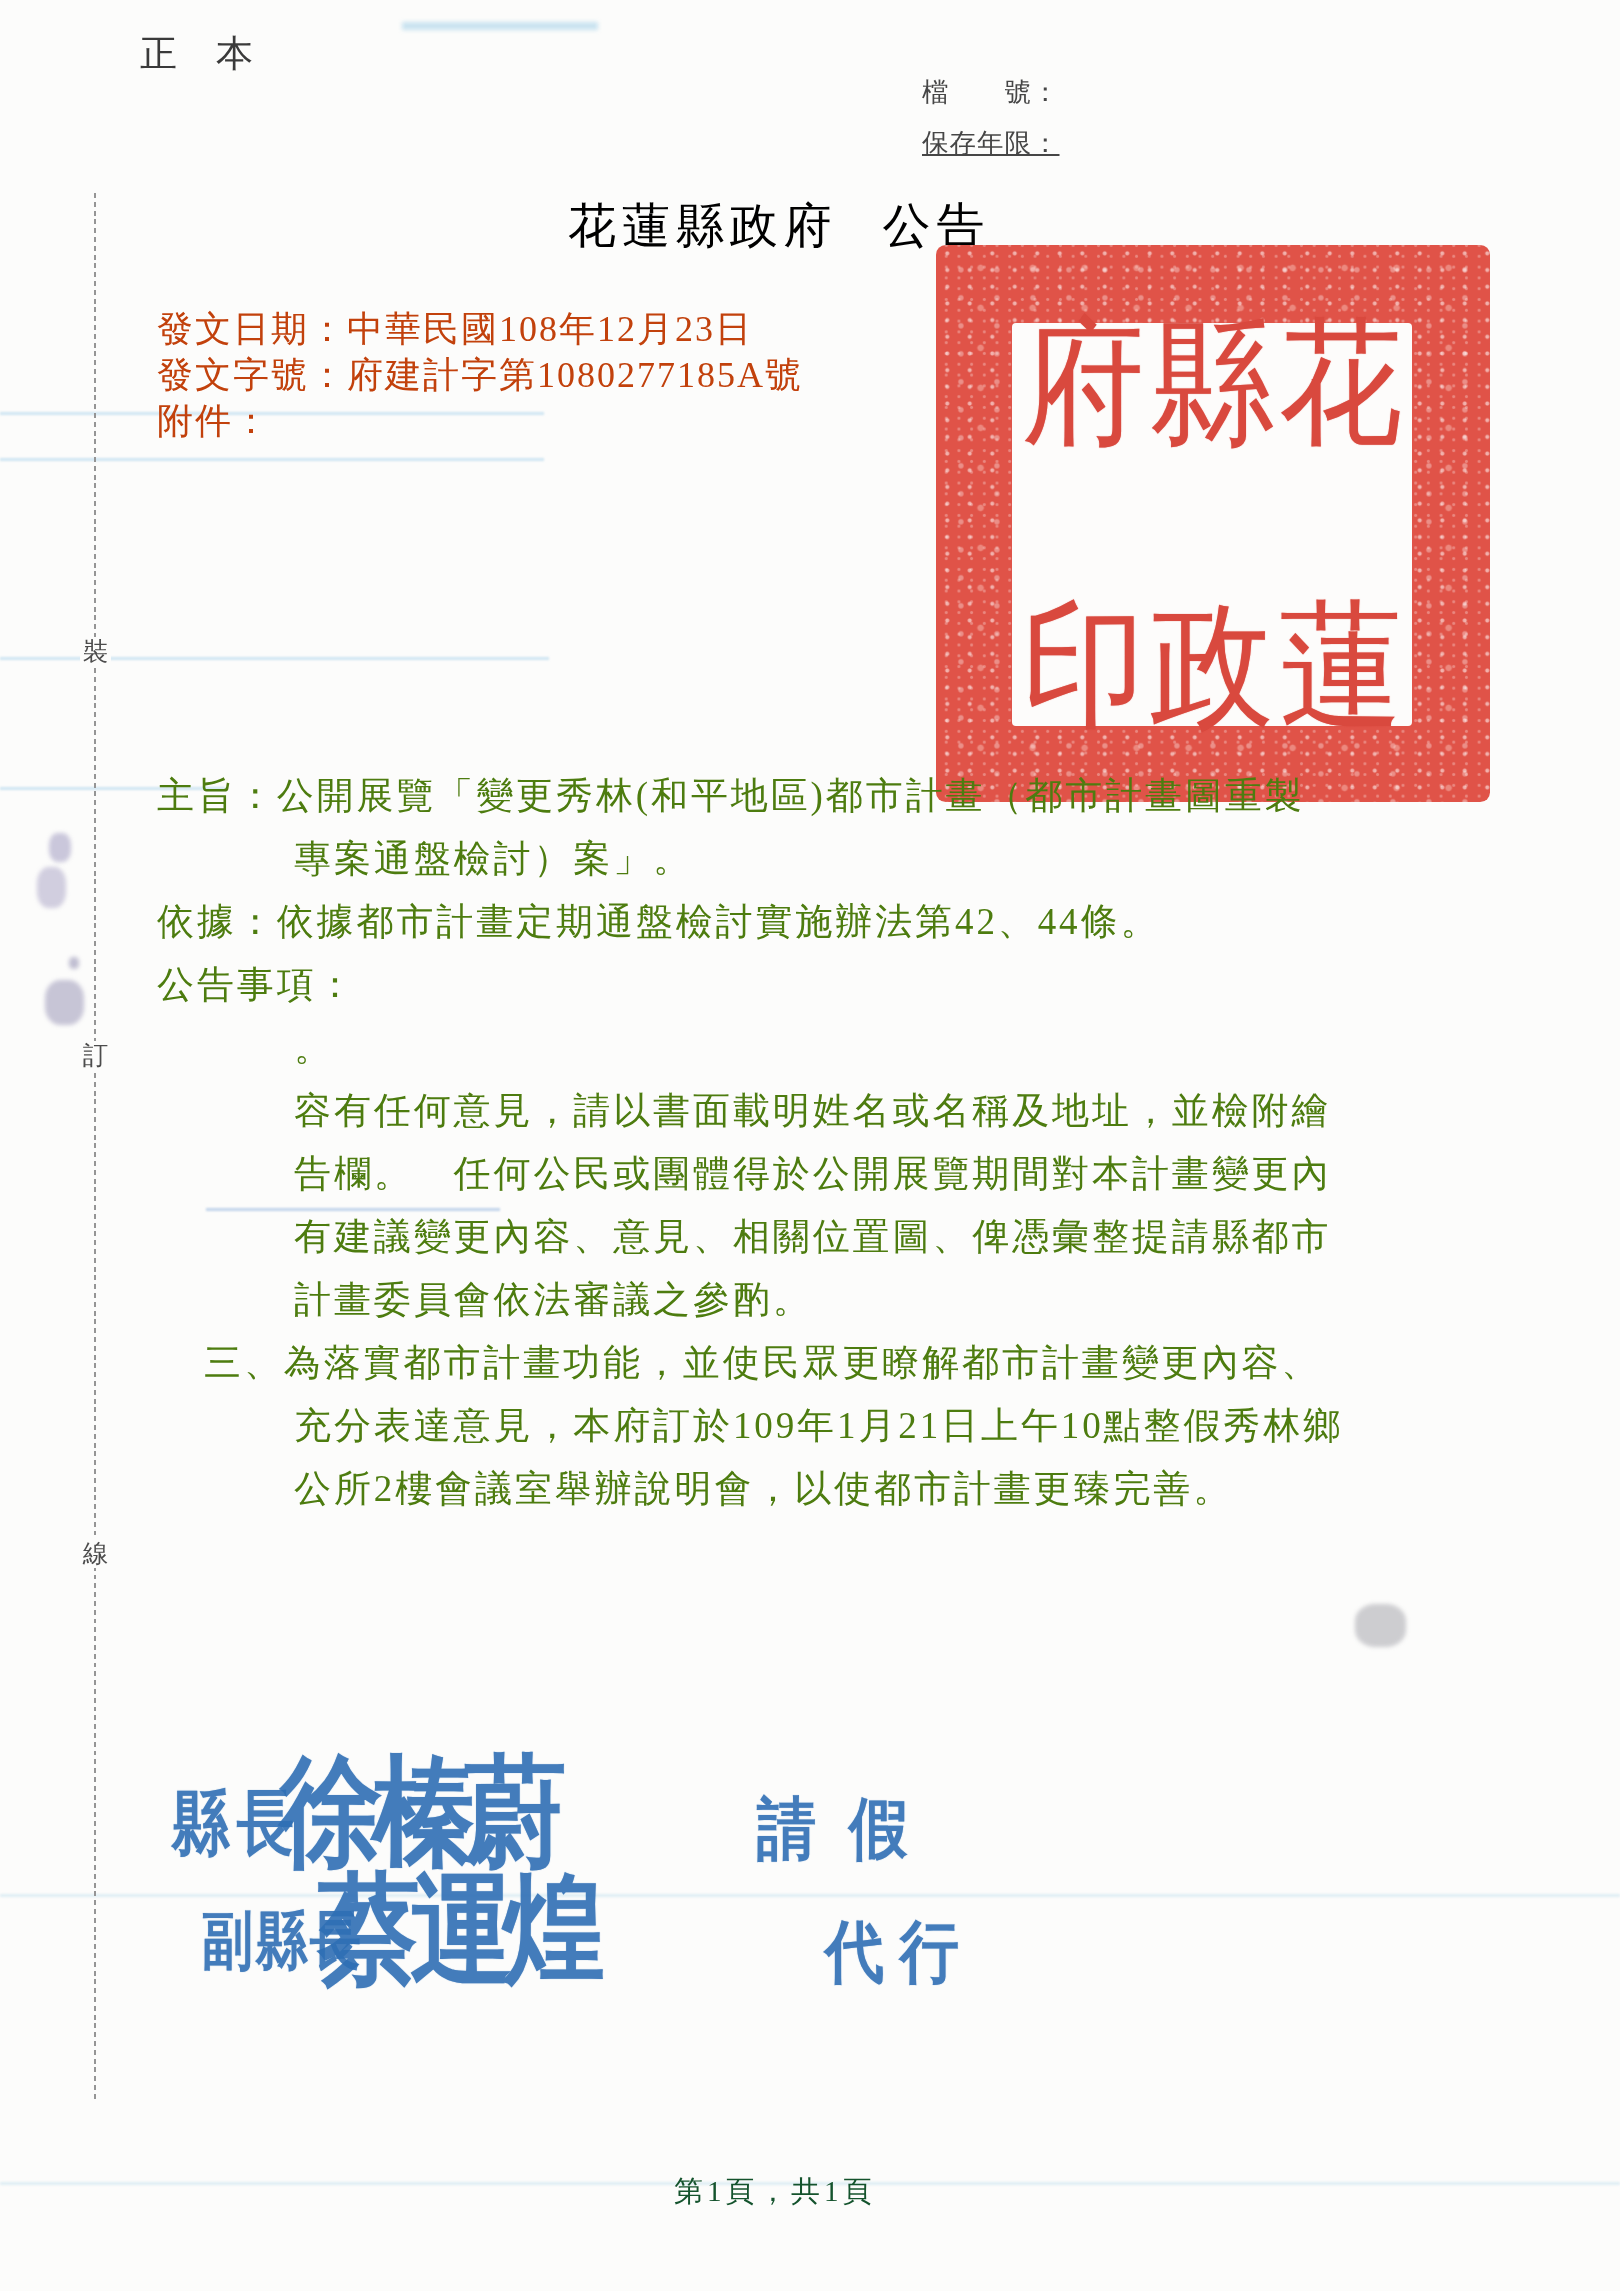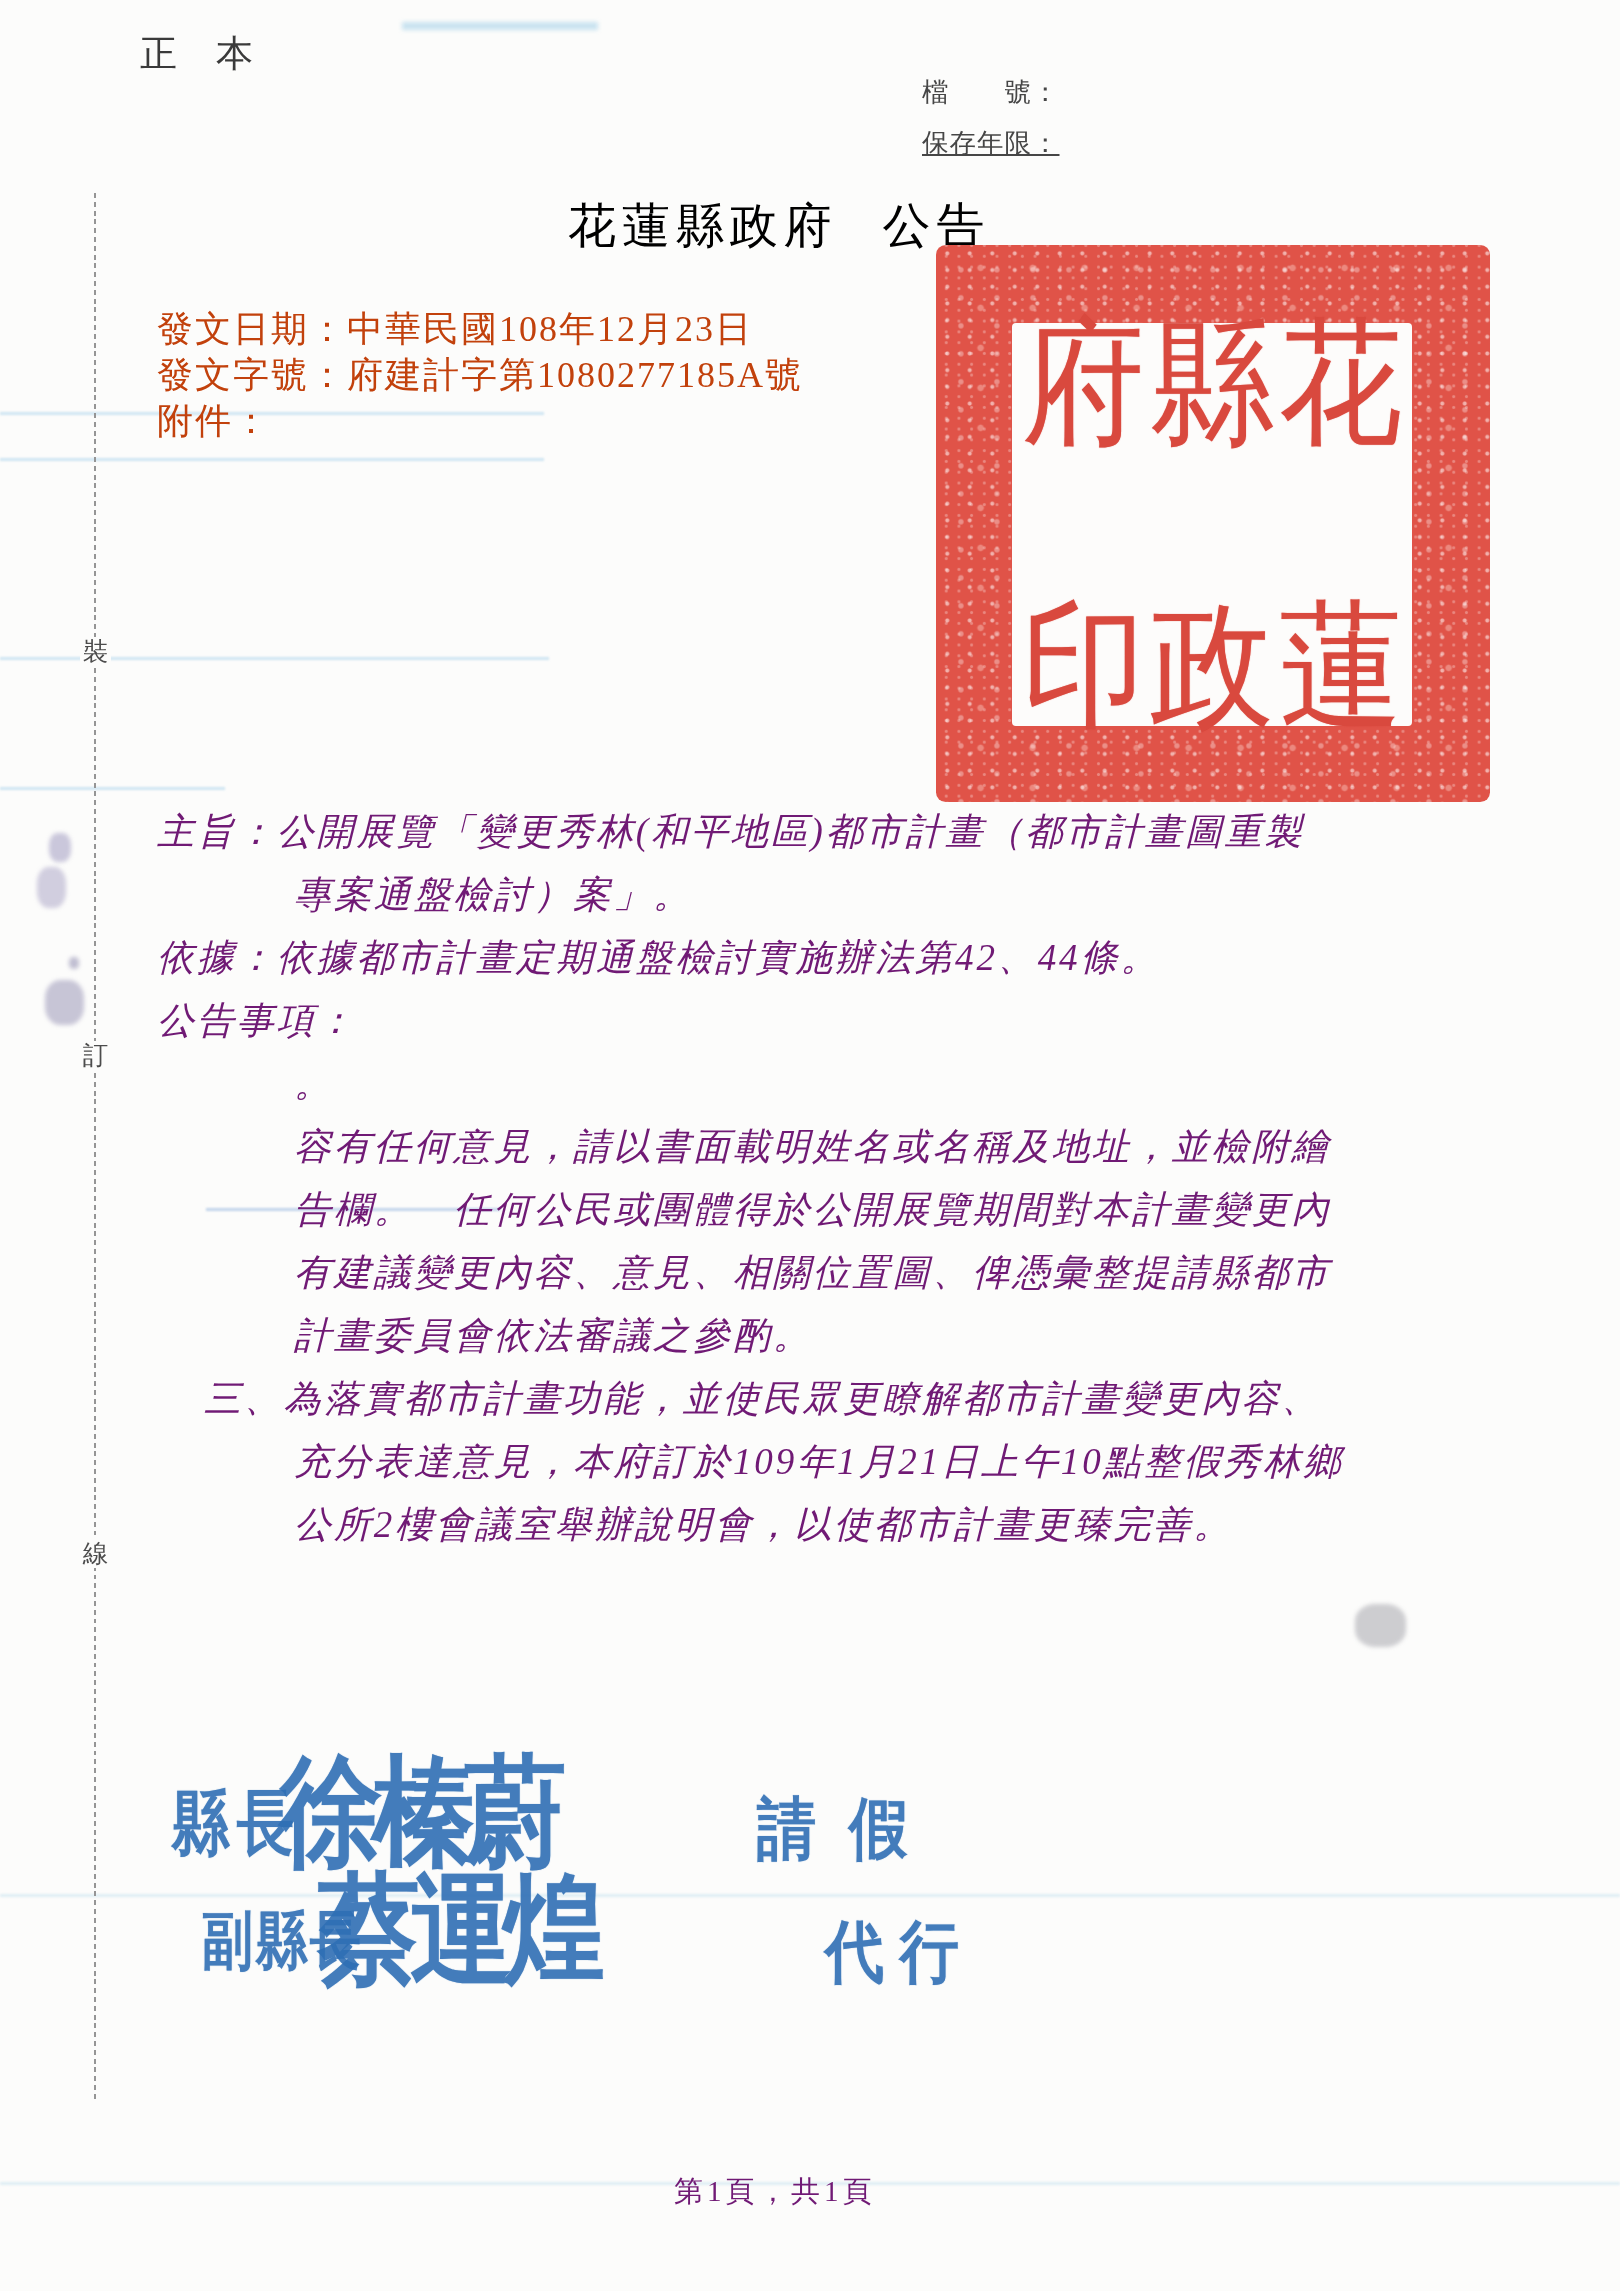--- a/index.html
+++ b/index.html
@@ -49,21 +49,21 @@
     padding:13.7px 9.8px; box-sizing:border-box;
   }
   .seal-col {
     display:flex; flex-direction:column; justify-content:space-between;
     font-size:123px; line-height:1.0; color:#d9493e;
     text-shadow:0 0 1px rgba(217,73,62,.7);
     transform:scaleY(1.12); transform-origin:center;
   }
 
   
-  .body-text { position:absolute; left:157px; top:800px; width:1392px; font-size:37px; letter-spacing:2.9px; color:#701a75;font-style:italic; }
+  .body-text { position:absolute; left:157px; top:764px; width:1392px; font-size:37px; letter-spacing:2.9px; color:#4d7c0f; }
   .body-text div { height:63px; line-height:63px; white-space:nowrap; }
   .ln-label { margin-left:0; }
   .ln-item  { margin-left:47px; }
   .ln-cont  { margin-left:137px; }
 
   
   .binding {
     position:absolute; left:94px; top:193px; width:2px; height:1906px;
     background:repeating-linear-gradient(to bottom,#959595 0 4.9px,transparent 4.9px 8.8px);
   }
@@ -77,21 +77,21 @@
   .stamp { position:absolute; color:#2f6fb5; font-weight:bold; opacity:.9; white-space:nowrap;
            text-shadow:0 0 1px rgba(47,111,181,.6); filter:blur(0.3px); }
   .st1-title { left:172px; top:1776px; font-size:57px; letter-spacing:7.8px; transform:scaleY(1.25); transform-origin:top; }
   .st1-name  { left:280px; top:1733px; font-size:102px; letter-spacing:-9.8px; transform:scaleY(1.18); transform-origin:top; }
   .st1-note  { left:757px; top:1784px; font-size:59px; letter-spacing:33px; transform:scaleY(1.15); transform-origin:top; }
   .st2-title { left:202px; top:1898px; font-size:51px; letter-spacing:2.9px; transform:scaleY(1.25); transform-origin:top; }
   .st2-name  { left:318px; top:1851px; font-size:102px; letter-spacing:-9.8px; transform:scaleY(1.18); transform-origin:top; }
   .st2-note  { left:825px; top:1907px; font-size:59px; letter-spacing:15.7px; transform:scaleY(1.15); transform-origin:top; }
 
   
-  .footer { position:absolute; left:674px; top:2172px; font-size:29px; letter-spacing:3.9px; color:#701a75; }
+  .footer { position:absolute; left:674px; top:2172px; font-size:29px; letter-spacing:3.9px; color:#14532d; }
 
   
   .art-line { position:absolute; height:2.9px; background:rgba(125,190,225,.35); filter:blur(1px); }
   .a1 { top:412px; left:0; width:544px; }
   .a2 { top:458px; left:0; width:544px; }
   .a3 { top:657px; left:0; width:549px; }
   .a4 { top:787px; left:0; width:225px; }
   .a5 { top:1208px; left:206px; width:294px; background:rgba(90,140,205,.35); }
   .a6 { top:1894px; left:0; width:1620px; background:rgba(125,190,225,.22); }
   .a7 { top:2182px; left:0; width:1620px; background:rgba(125,190,225,.22); }

